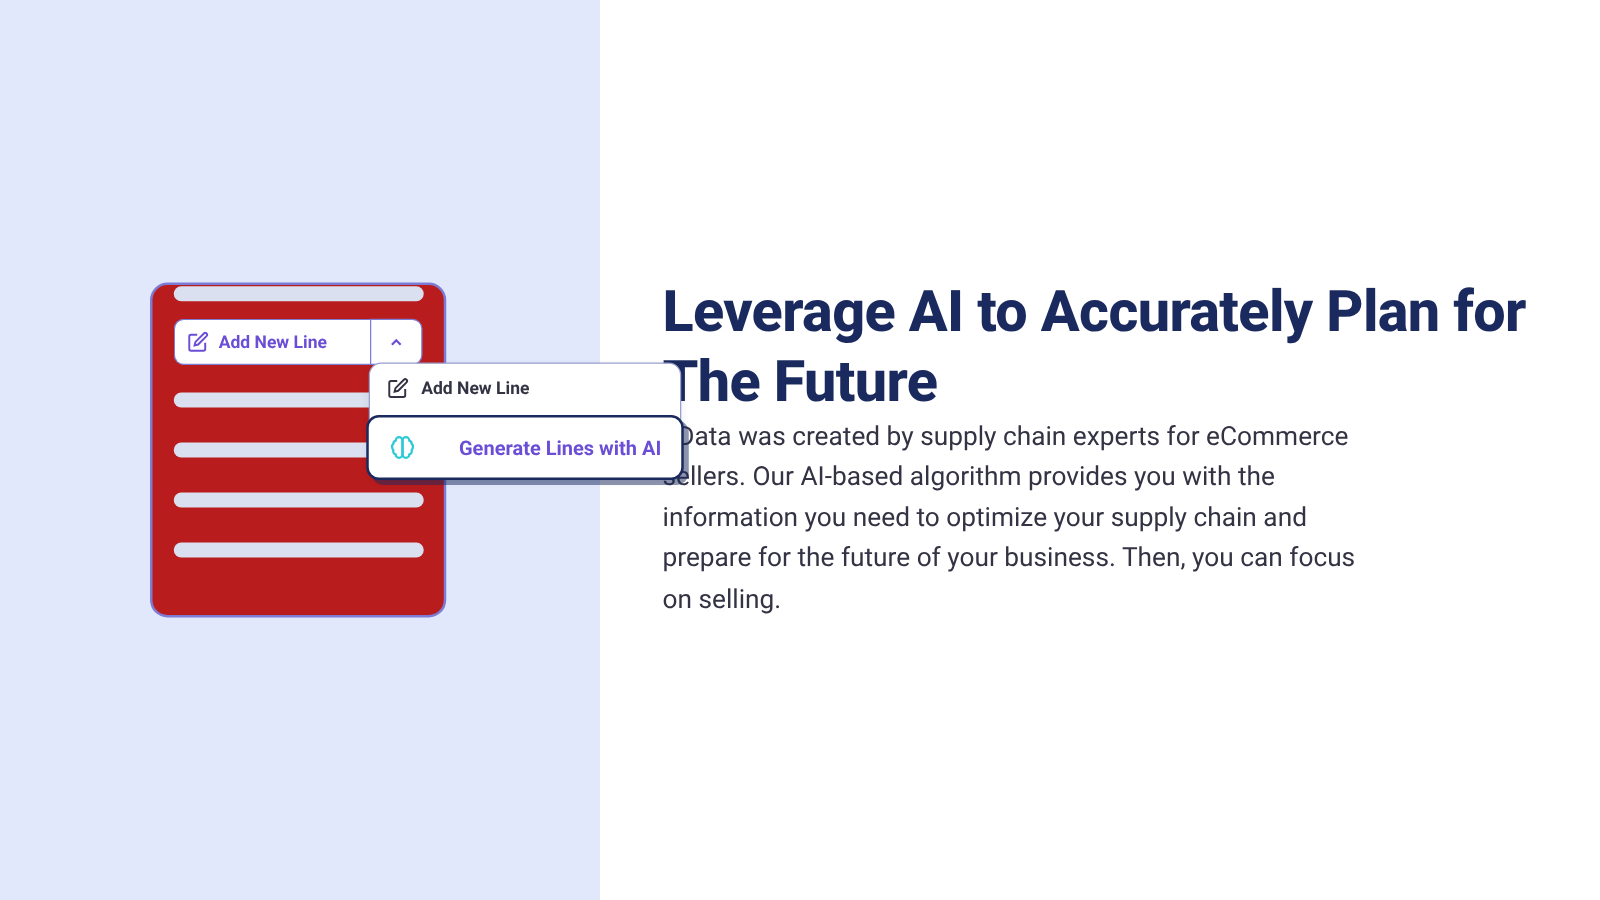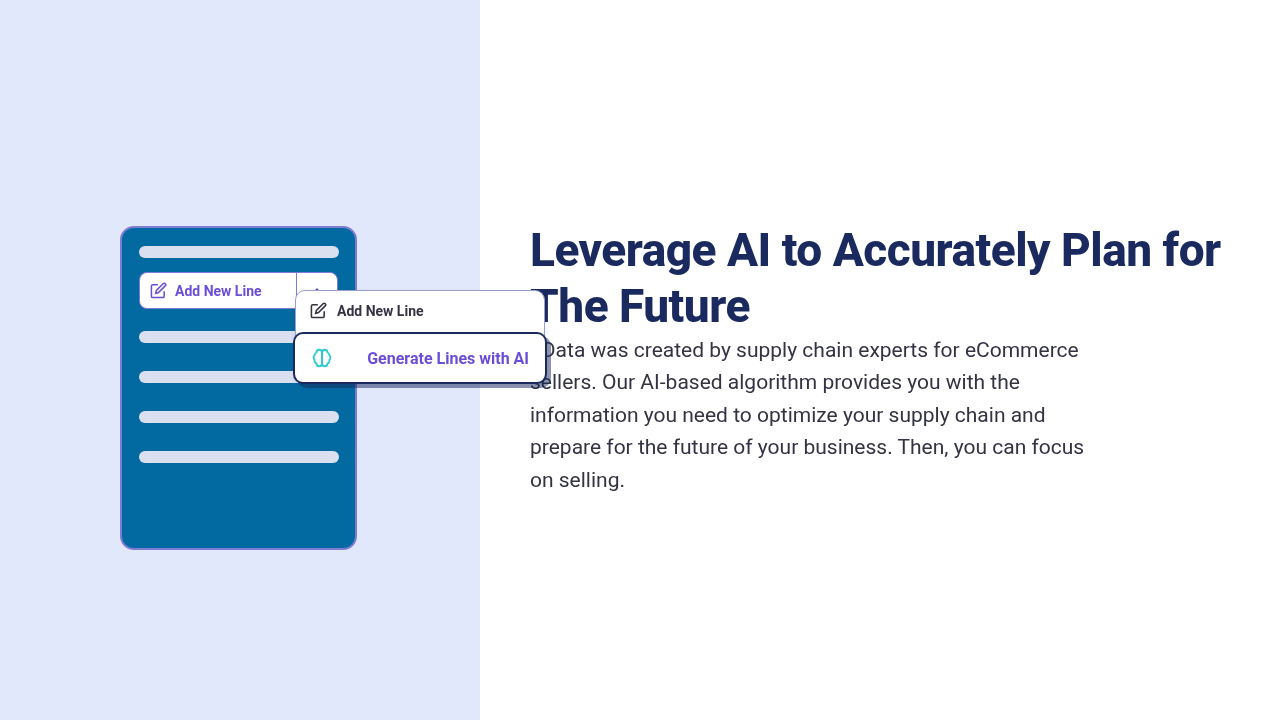--- a/index.html
+++ b/index.html
@@ -42,25 +42,25 @@
       line-height: 1.55;
       max-width: 560px;
     }
     .card-container {
       position: absolute;
       left: 120px;
       top: 226px;
     }
     .card {
       width: 237px;
-      height: 324px;
-      background: #0369a1;
+      height: 268px;
+      background: #b91c1c;
       border: 2px solid #7c7cd4;
       border-radius: 14px;
-      padding: 18px 17px;
+      padding: 1px 17px;
       position: relative;
     }
     .skeleton-row {
       background: #dae0f0;
       border-radius: 6px;
       margin-bottom: 14px;
     }
     .skeleton-row.thin {
       height: 12px;
       width: 200px;

